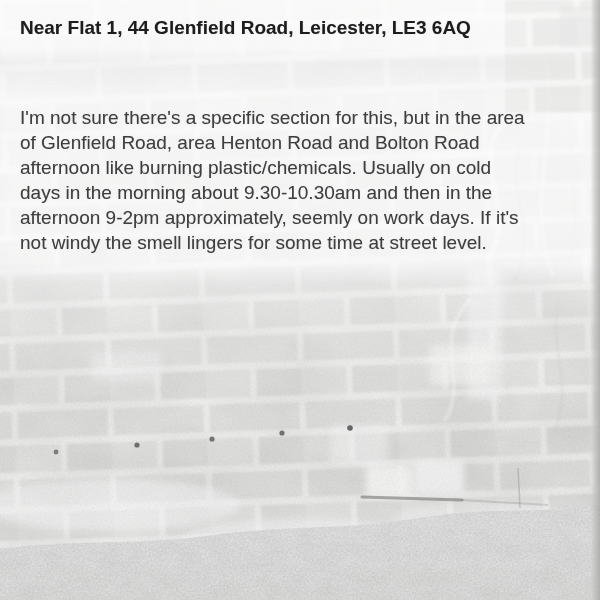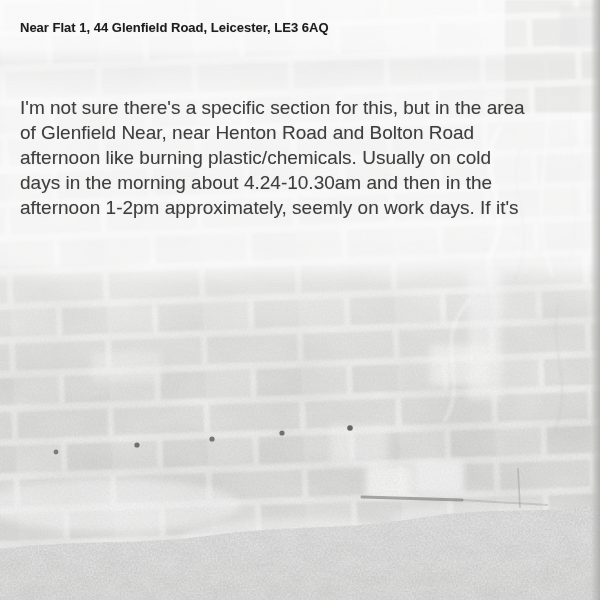--- a/index.html
+++ b/index.html
@@ -4,25 +4,25 @@
 <style>
   html,body{margin:0;padding:0;background:#ffffff;}
   .card{
     position:relative;width:600px;height:600px;overflow:hidden;
     background:#e9e9e8;
     font-family:"Liberation Sans",sans-serif;
   }
   .bg{position:absolute;left:0;top:0;width:600px;height:600px;display:block;}
   .title{
     position:absolute;left:20px;top:16px;width:560px;
-    font-size:13px;line-height:24px;font-weight:bold;color:#1d1d1d;
+    font-size:19px;line-height:24px;font-weight:bold;color:#1d1d1d;
     text-shadow:0 0 1px rgba(40,40,40,.25);
   }
   .desc{
-    position:absolute;left:20px;top:95px;width:562px;
+    position:absolute;left:20px;top:105px;width:562px;
     font-size:19px;line-height:25px;color:#3e3e3e;
     text-shadow:0 0 1px rgba(70,70,70,.25);
   }
   .desc .line{display:block;}
 </style>
 </head>
 <body>
 
 <div class="card">
 
@@ -135,19 +135,20 @@
       <rect x="560" y="6" width="40" height="42" fill="#d4d4d3" opacity="0.5"></rect>
     </g>
 
     <rect x="590" y="0" width="10" height="600" fill="url(#edgeG)"></rect>
   </svg>
 
   <div class="title">Near Flat 1, 44 Glenfield Road, Leicester, LE3 6AQ</div>
 
   <div class="desc">
     <span class="line">I'm not sure there's a specific section for this, but in the area</span>
-    <span class="line">of Glenfield Near, near Henton Road and Bolton Road</span>
+    <span class="line">of Glenfield Road, area Henton Road and Bolton Road</span>
     <span class="line">afternoon like burning plastic/chemicals. Usually on cold</span>
-    <span class="line">days in the morning about 4.24-10.30am and then in the</span>
-    <span class="line">afternoon 1-2pm approximately, seemly on work days. If it's</span>
+    <span class="line">days in the morning about 9.30-10.30am and then in the</span>
+    <span class="line">afternoon 9-2pm approximately, seemly on work days. If it's</span>
+    <span class="line">not windy the smell lingers for some time at street level.</span>
   </div>
 
 </div>
 
 </body></html>

